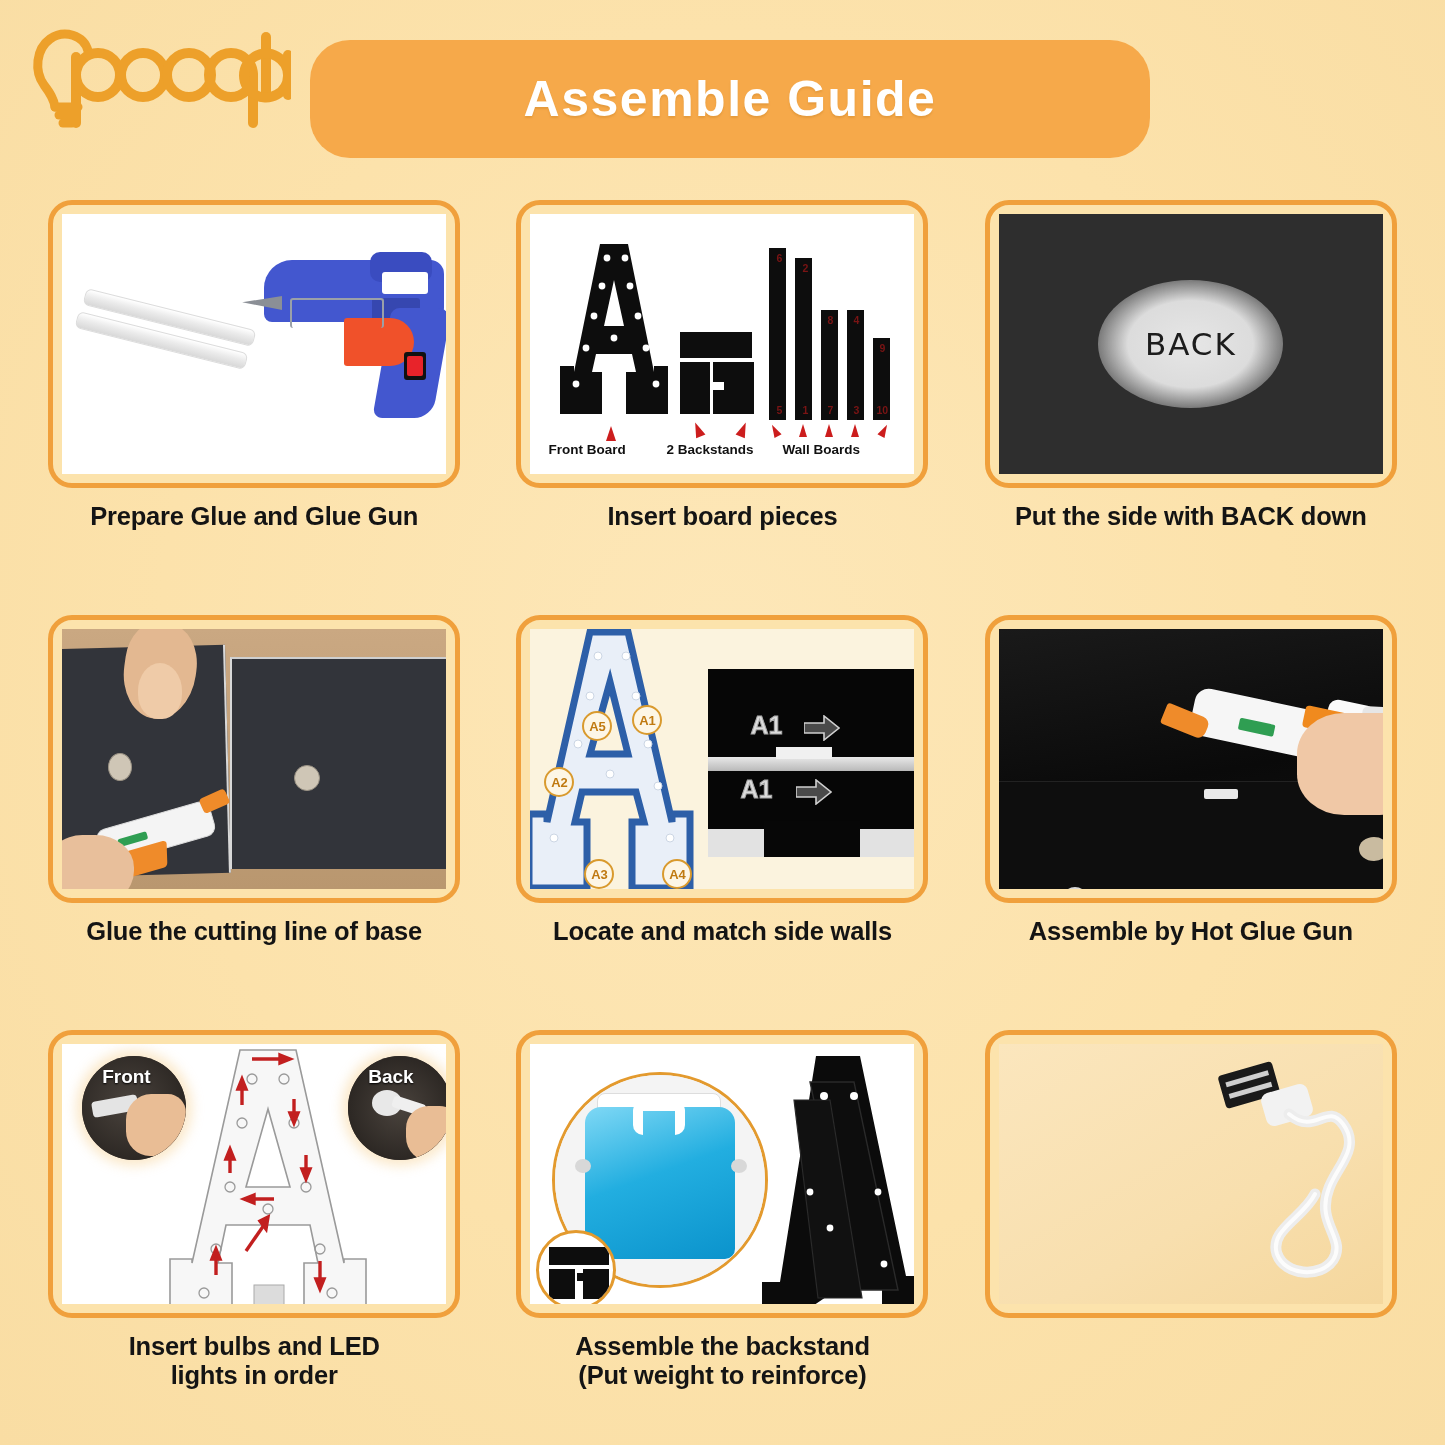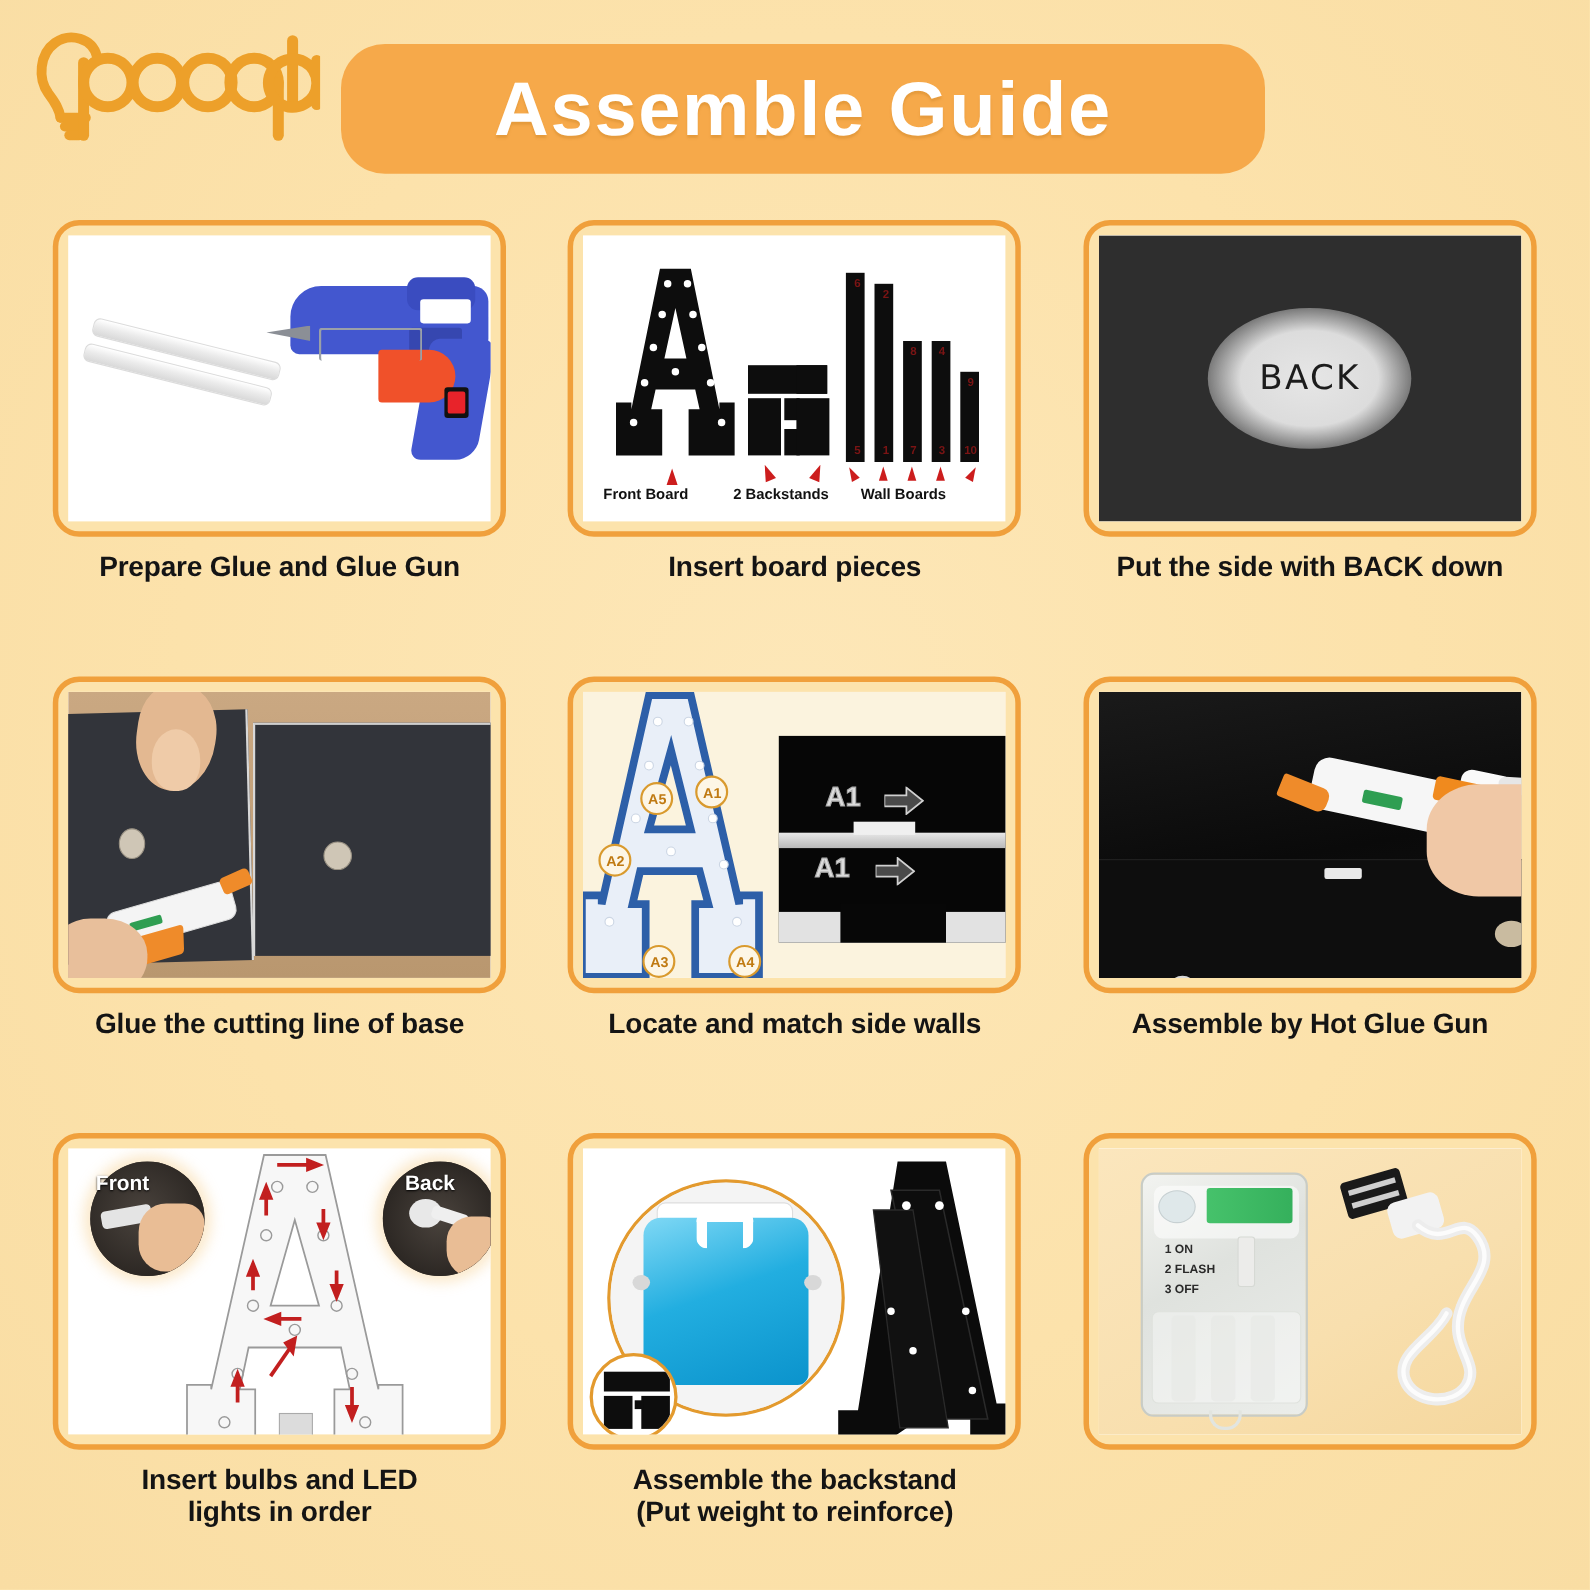--- a/index.html
+++ b/index.html
@@ -18,21 +18,21 @@
   .logo { position: absolute; left: 26px; top: 22px; display: flex; align-items: center; height: 110px; }
   .logo svg { display: block; }
   .title-pill {
     position: absolute; left: 310px; top: 40px;
     width: 840px; height: 118px;
     background: #f6a94a;
     border-radius: 40px;
     display: flex; align-items: center; justify-content: center;
   }
   .title-pill .title-text {
-    color: #ffffff; font-size: 69px; font-weight: bold;
+    color: #ffffff; font-size: 50px; font-weight: bold;
     letter-spacing: 1.5px; line-height: 1;
     font-family: "Liberation Sans", sans-serif;
     text-shadow: 0 2px 2px rgba(180,110,20,0.25);
   }
 
   
   .grid {
     position: absolute; top: 200px; left: 0;
     width: 1445px; height: 1245px;
     display: grid;
@@ -409,21 +409,21 @@
                 <path d="M148 232 L152 242 L156 232 Z"></path>
             </g>
             <rect x="86" y="238" width="30" height="24" fill="#dcdcdc" stroke="#aaa" stroke-width="1"></rect>
           </svg>
 
           <div class="circ-inset" style="left:20px;top:12px;width:104px;height:104px;">
             <div style="position:absolute;inset:0;background:radial-gradient(circle at 45% 45%,#4a433d,#201c19);"></div>
             <div style="position:absolute;left:10px;top:42px;width:46px;height:16px;background:#e4e4e4;border-radius:4px;transform:rotate(-10deg);"></div>
             <div style="position:absolute;left:44px;top:38px;width:60px;height:62px;background:#e9bd95;border-radius:42% 30% 40% 40%;"></div>
           </div>
-          <div class="circ-label" style="left:25px;top:22px;">Front</div>
+          <div class="circ-label" style="left:40px;top:22px;">Front</div>
 
           <div class="circ-inset" style="left:286px;top:12px;width:104px;height:104px;">
             <div style="position:absolute;inset:0;background:radial-gradient(circle at 50% 50%,#4a433d,#201c19);"></div>
             <div style="position:absolute;left:24px;top:34px;width:30px;height:26px;background:#e8e8e8;border-radius:50%;"></div>
             <div style="position:absolute;left:44px;top:44px;width:34px;height:12px;background:#efefef;border-radius:4px;transform:rotate(18deg);"></div>
             <div style="position:absolute;left:58px;top:50px;width:56px;height:56px;background:#e9bd95;border-radius:40% 40% 35% 45%;"></div>
           </div>
           <div class="circ-label" style="left:306px;top:22px;">Back</div>
         </div>
       </div>
@@ -472,34 +472,20 @@
         <div>Assemble the backstand</div>
         <div>(Put weight to reinforce)</div>
       </div>
     </div>
 
     <div class="cell">
       <div class="frame">
         <div class="photo">
           <div style="position:absolute;inset:0;background:linear-gradient(150deg,#fbe6bd,#f8dfae 60%,#f5d79d);"></div>
 
-          <div class="batt-box" style="left:38px;top:22px;width:152px;height:222px;">
-            <div style="position:absolute;left:10px;top:10px;width:132px;height:48px;background:rgba(255,255,255,0.55);border-radius:8px;"></div>
-            <div style="position:absolute;left:14px;top:14px;width:34px;height:30px;background:#dfe8ea;border-radius:50%;border:1px solid #c7d0d2;"></div>
-            <div style="position:absolute;left:58px;top:12px;width:78px;height:32px;background:linear-gradient(90deg,#46c26b,#35b05c);border-radius:3px;"></div>
-            <div class="batt-line" style="left:20px;top:62px;">1 ON</div>
-            <div class="batt-line" style="left:20px;top:80px;">2 FLASH</div>
-            <div class="batt-line" style="left:20px;top:98px;">3 OFF</div>
-            <div style="position:absolute;left:86px;top:56px;width:16px;height:46px;background:#ececea;border-radius:3px;border:1px solid #d6d9d4;"></div>
-            <div style="position:absolute;left:8px;top:124px;width:136px;height:84px;background:rgba(255,255,255,0.35);border-radius:6px;border:1px solid #dfe2dd;"></div>
-            <div style="position:absolute;left:26px;top:128px;width:22px;height:78px;background:rgba(230,232,228,0.6);border-radius:4px;"></div>
-            <div style="position:absolute;left:62px;top:128px;width:22px;height:78px;background:rgba(230,232,228,0.6);border-radius:4px;"></div>
-            <div style="position:absolute;left:98px;top:128px;width:22px;height:78px;background:rgba(230,232,228,0.6);border-radius:4px;"></div>
-            <div style="position:absolute;left:60px;top:214px;width:30px;height:18px;border:3px solid #e2e5e0;border-top:none;border-radius:0 0 14px 14px;"></div>
-          </div>
 
           <div style="position:absolute;left:212px;top:18px;width:190px;height:230px;">
             <div style="position:absolute;left:10px;top:6px;width:56px;height:34px;background:#1a1a1a;border-radius:4px;transform:rotate(-16deg);">
               <div style="position:absolute;left:6px;top:8px;width:44px;height:5px;background:#cfcfcf;"></div>
               <div style="position:absolute;left:6px;top:20px;width:44px;height:5px;background:#cfcfcf;"></div>
             </div>
             <div style="position:absolute;left:52px;top:26px;width:48px;height:34px;background:#f2f2f2;border-radius:8px;transform:rotate(-16deg);"></div>
             <svg width="190" height="230" viewBox="0 0 190 230" style="position:absolute;left:0;top:0;">
               <path d="M78 52 C104 74, 116 40, 132 62 C150 86, 126 104, 118 126 C104 162, 136 176, 122 198 C110 216, 74 214, 66 192 C58 168, 92 156, 104 132" fill="none" stroke="#ededed" stroke-width="11" stroke-linecap="round"></path>
               <path d="M78 52 C104 74, 116 40, 132 62 C150 86, 126 104, 118 126 C104 162, 136 176, 122 198 C110 216, 74 214, 66 192 C58 168, 92 156, 104 132" fill="none" stroke="#ffffff" stroke-width="4" stroke-linecap="round" opacity="0.8"></path>

